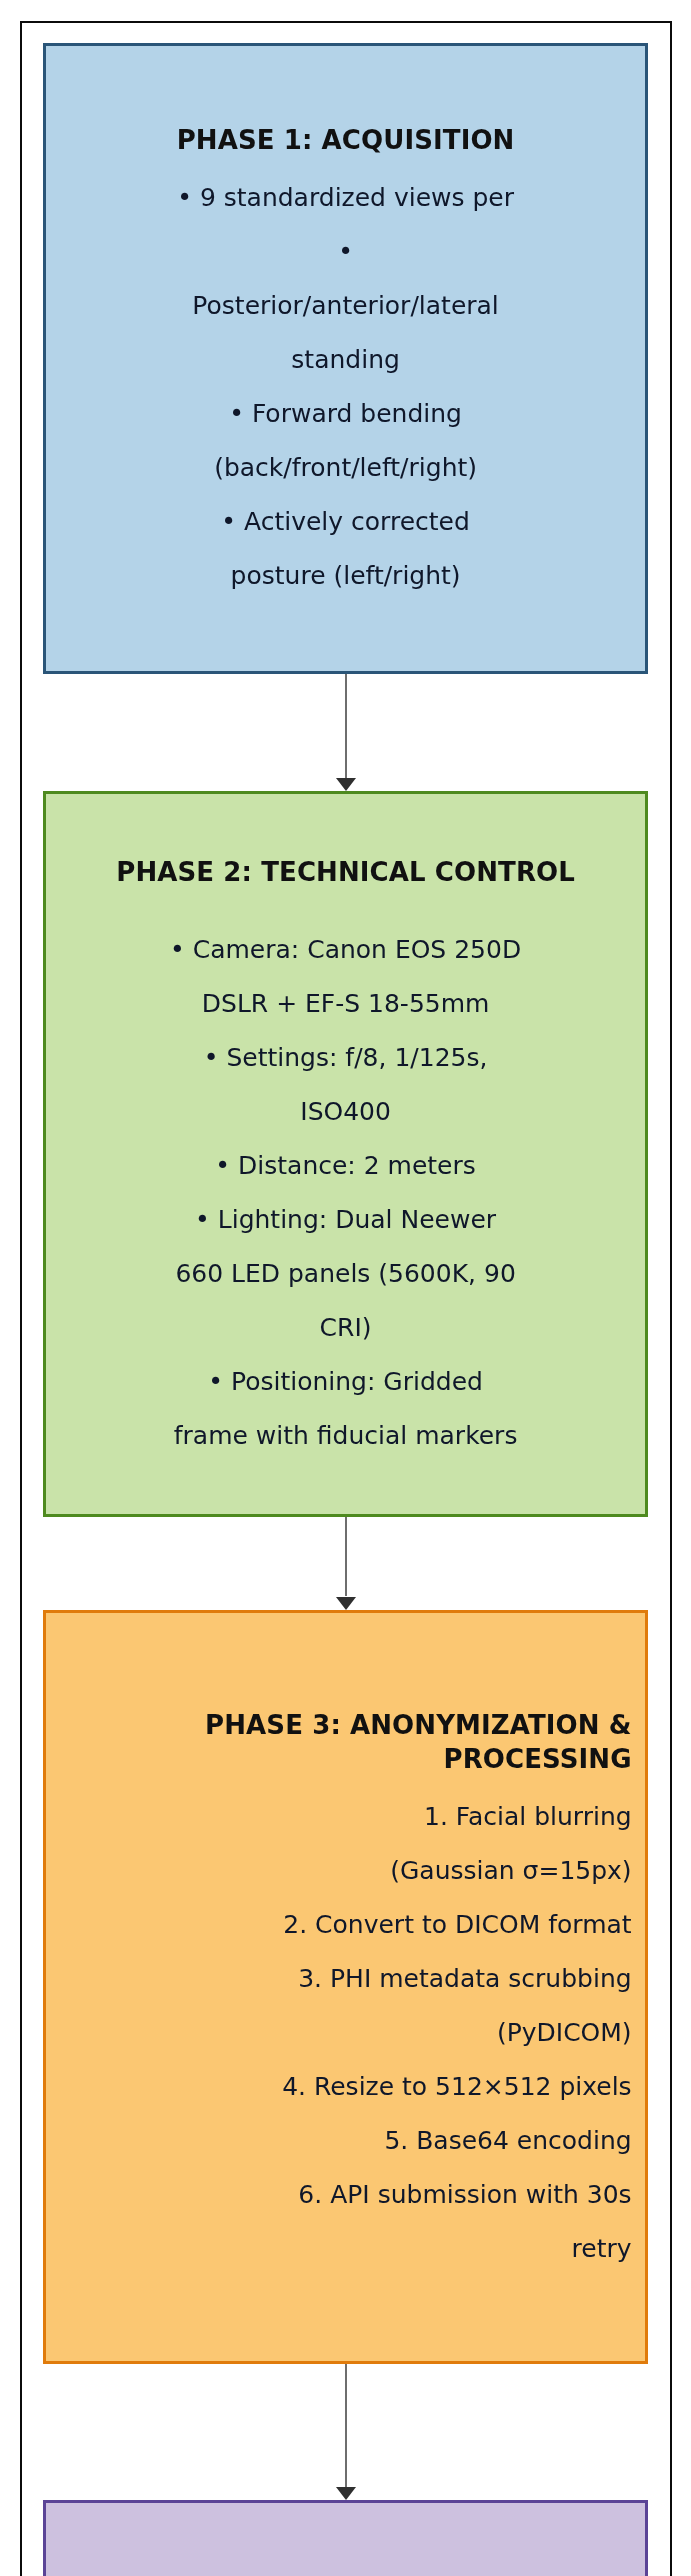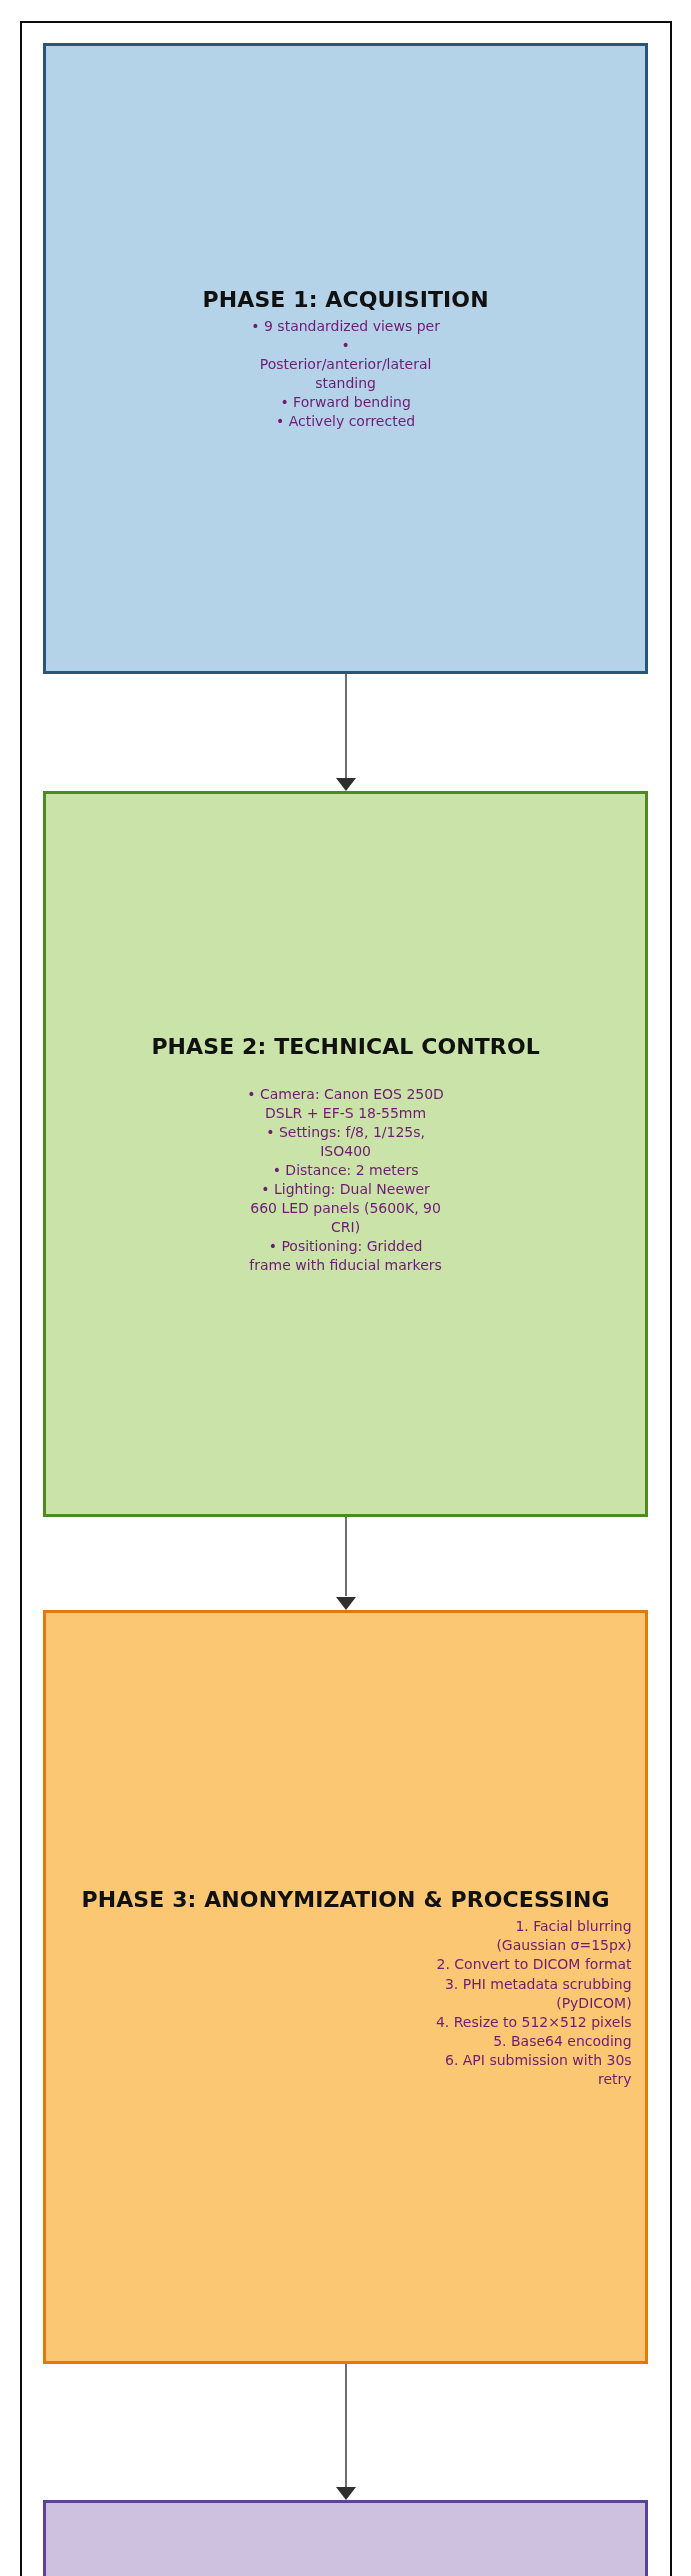--- a/index.html
+++ b/index.html
@@ -35,37 +35,38 @@
     text-align:center;
     display:flex;
     flex-direction:column;
     justify-content:center;
     align-items:center;
     padding:17.5px 13.4px;
   }
 
   .node-title {
     font-weight:bold;
-    font-size:22px;
+    font-size:26px;
     line-height:1.30;
     letter-spacing:0.1px;
     color:#111111;
     margin-bottom:3.1px;
   }
 
   .node-lines {
     display:block;
     width:100%;
   }
 
   .node-line {
-    font-size:14px;
+    font-size:25px;
     line-height:1.36;
-    color:#701a75;
+    color:#0f172a;
     display:block;
+    margin-top:20px;
   }
 
   
   .n-blue   { background:#b4d3e8; border-color:#2a5578; }
   .n-green  { background:#c9e3a9; border-color:#4e8a1f; }
   .n-orange { background:#fbc772; border-color:#e07b0b; }
   .n-purple { background:#cdc1df; border-color:#5b4496; }
 
   
   .connector {
@@ -109,21 +110,23 @@
   <div class="flow">
 
     <div class="node n-blue b1">
       <div class="node-title">PHASE 1: ACQUISITION</div>
       <div class="node-lines">
         <span class="node-line">• 9 standardized views per</span>
         <span class="node-line">•</span>
         <span class="node-line">Posterior/anterior/lateral</span>
         <span class="node-line">standing</span>
         <span class="node-line">• Forward bending</span>
+        <span class="node-line">(back/front/left/right)</span>
         <span class="node-line">• Actively corrected</span>
+        <span class="node-line">posture (left/right)</span>
       </div>
     </div>
 
     <div class="connector c1">
       <div class="stem"></div>
       <div class="head"></div>
     </div>
 
     <div class="node n-green b2">
       <div class="node-title">PHASE 2: TECHNICAL CONTROL</div>

